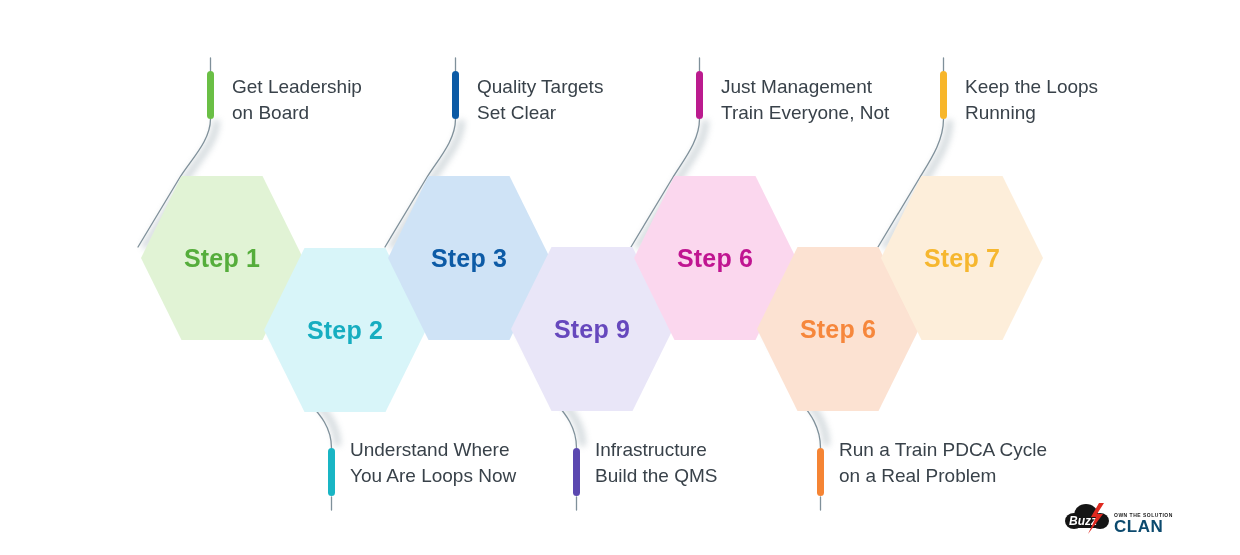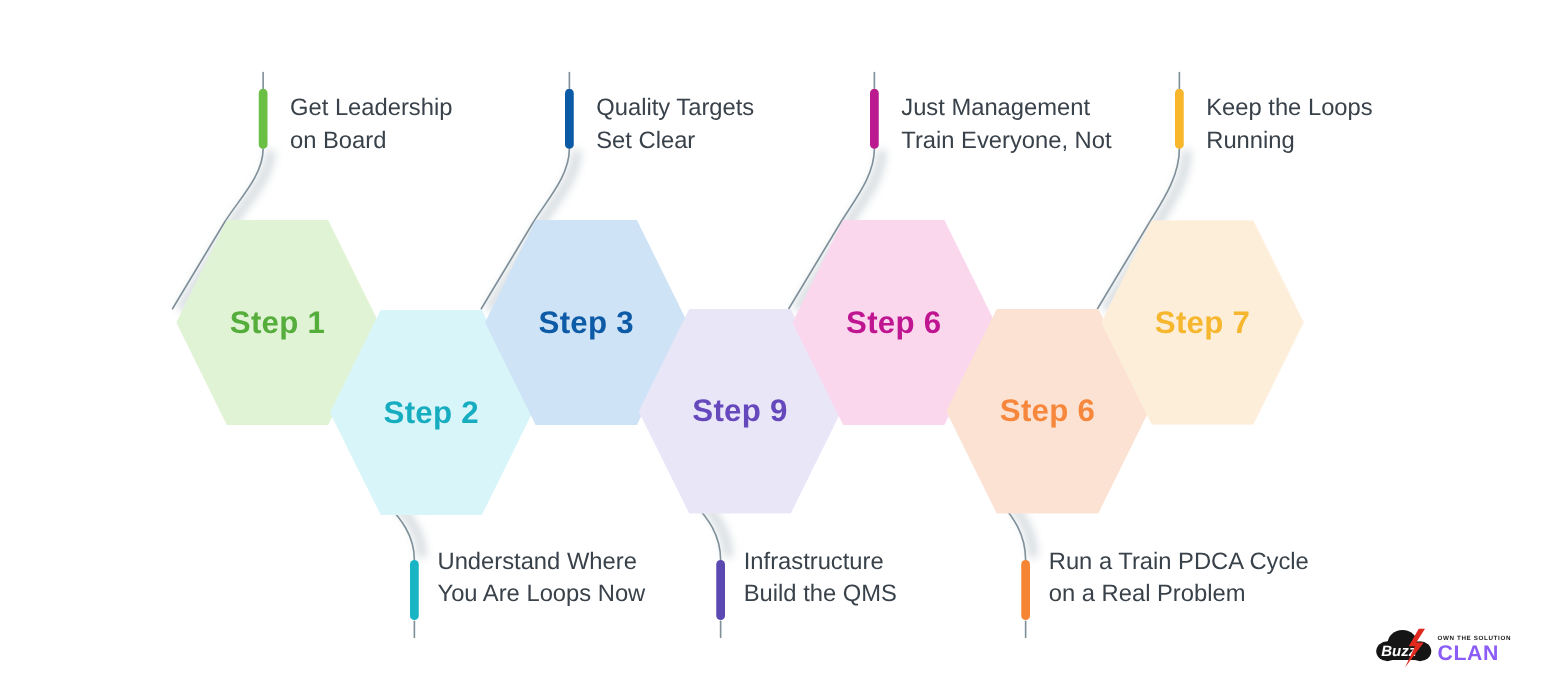--- a/index.html
+++ b/index.html
@@ -34,31 +34,31 @@
   }
   .anno .anno-text{
     position:absolute;white-space:nowrap;
     font-size:19px;line-height:26px;font-weight:500;
     color:#39424a;
   }
   .anno.top .anno-text{left:25px;top:3px;}
   .anno.bottom .anno-text{left:22px;top:-11px;}
   
   .logo{
-    position:absolute;left:1100px;top:500px;
-    display:flex;align-items:center;
+    position:absolute;left:1064px;top:500px;
+    display:flex;align-items:flex-end;
   }
   .logo-right{margin-left:2px;margin-top:4px;}
   .logo-tagline{
     font-size:5px;font-weight:700;letter-spacing:.5px;
     color:#1a1a1a;text-transform:uppercase;line-height:6px;
   }
   .logo-clan{
     font-size:17px;font-weight:800;letter-spacing:.5px;
-    color:#8b5cf6;line-height:18px;
+    color:#0c4a6e;line-height:18px;
   }
 </style>
 </head>
 <body>
 
 <div class="canvas">
 
   <svg class="connector-layer" width="1240" height="555" viewBox="0 0 1240 555">
     <defs>
       <filter id="soft" x="-60%" y="-60%" width="220%" height="220%">

